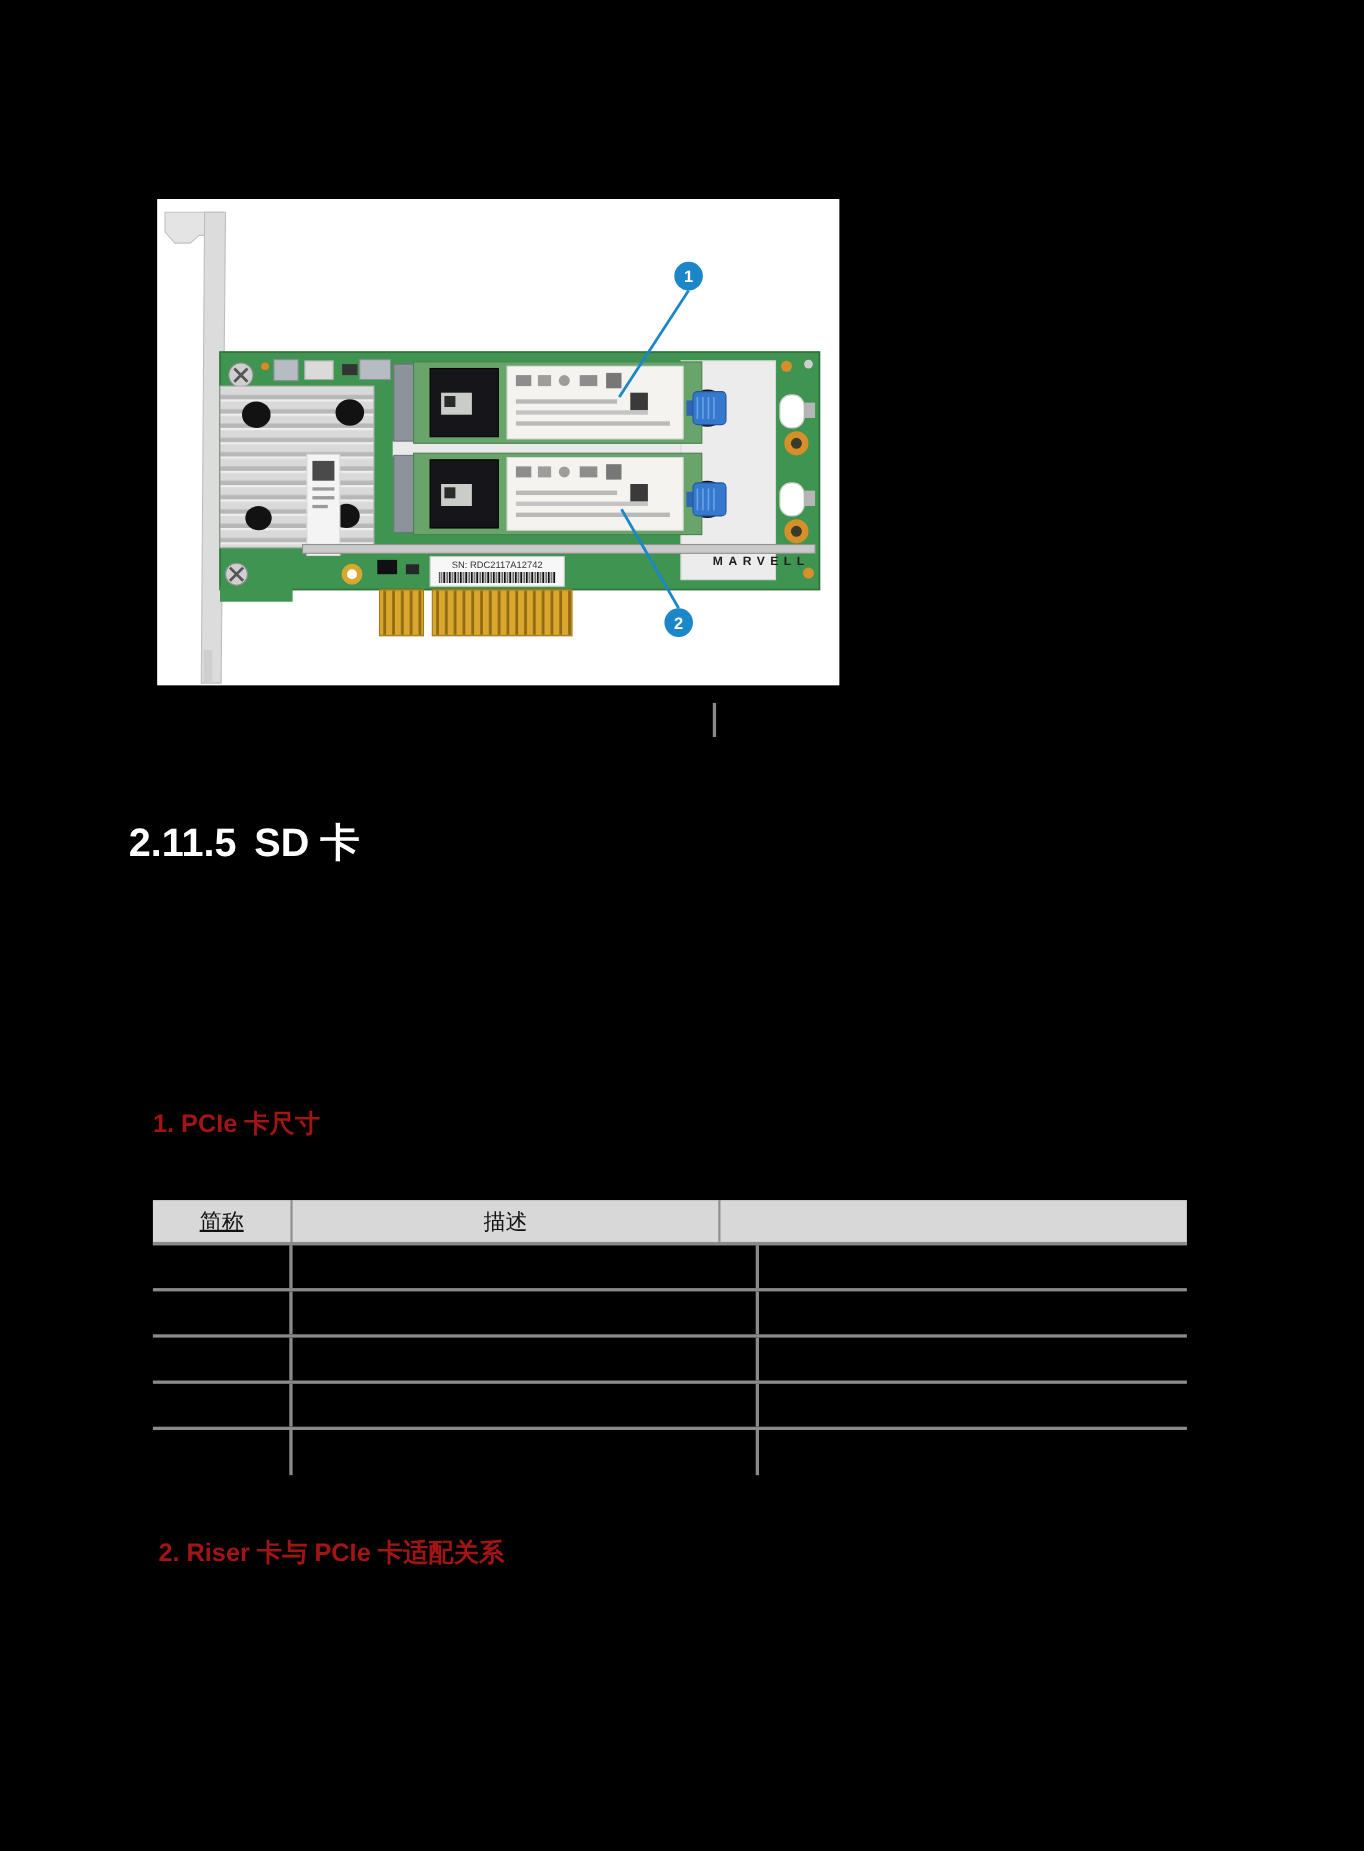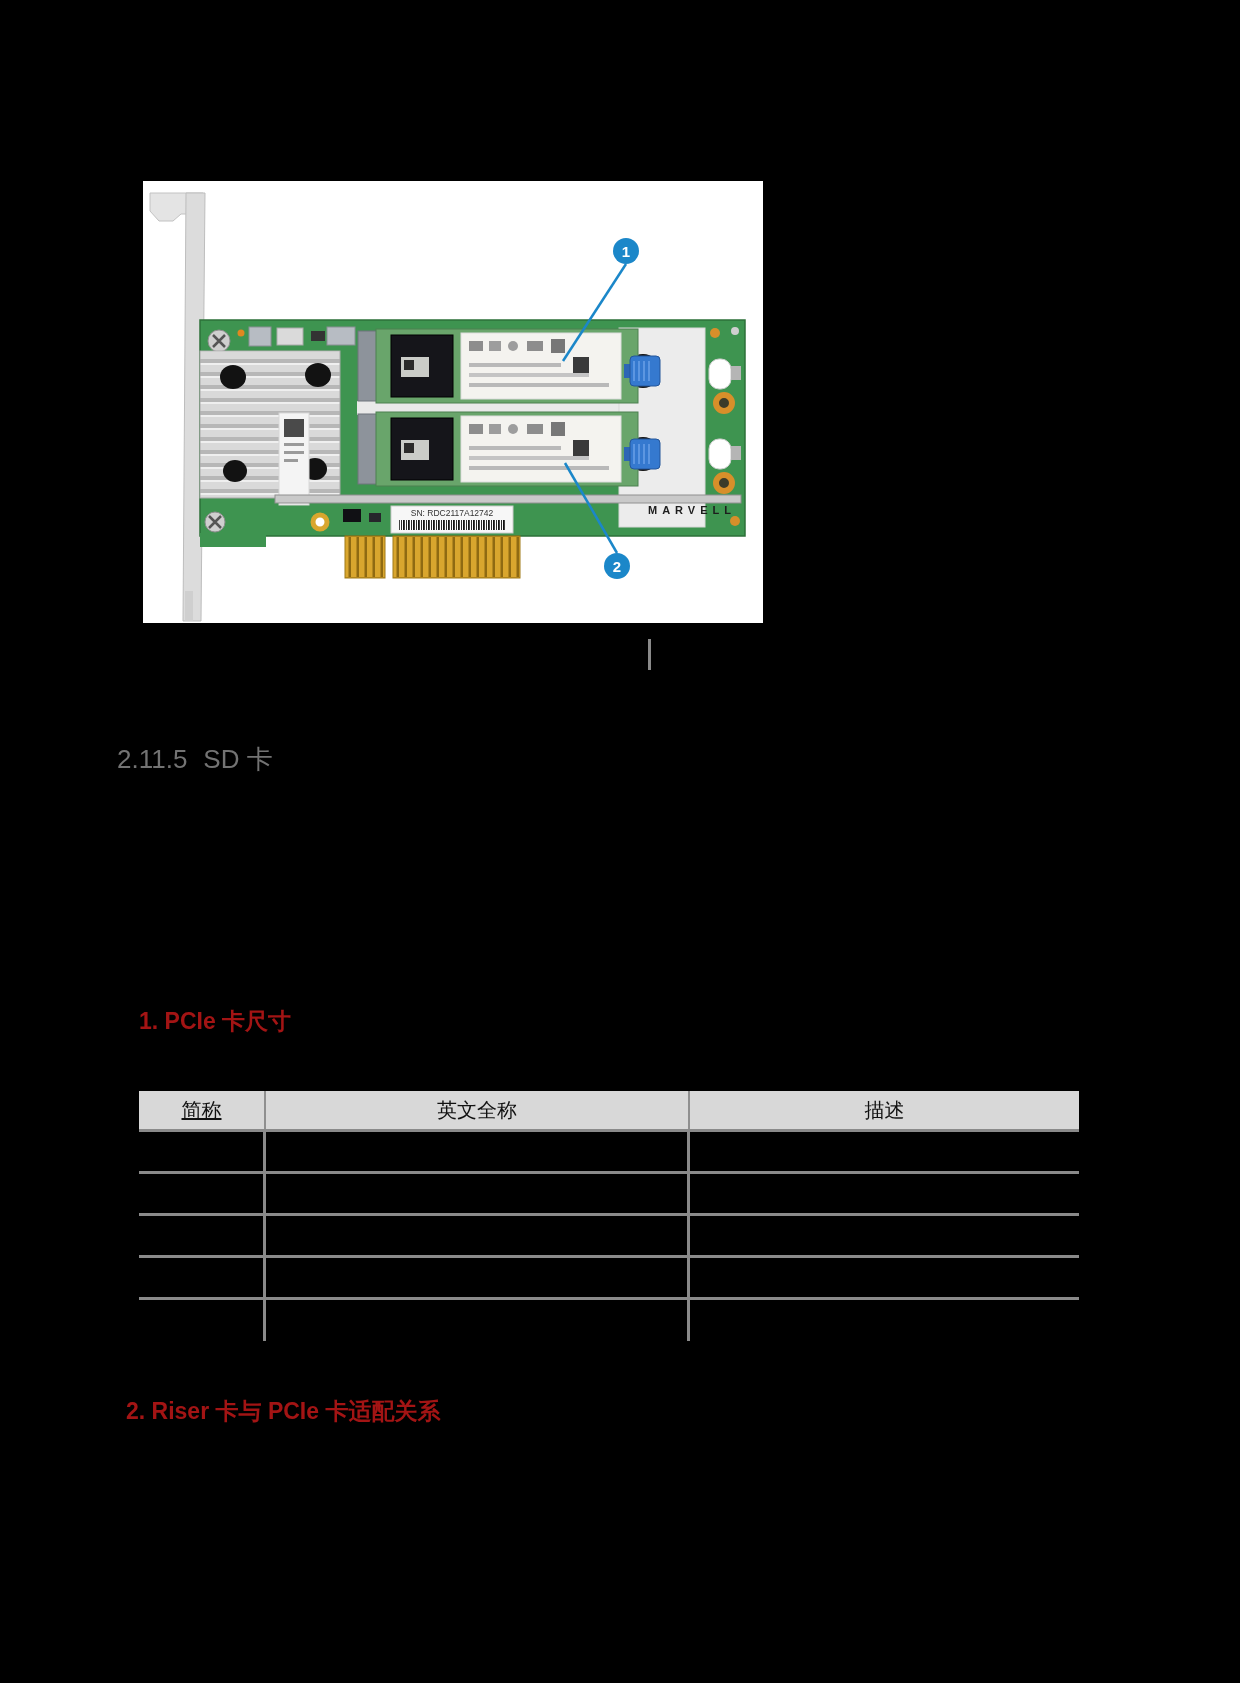--- a/index.html
+++ b/index.html
@@ -4,27 +4,27 @@
 <style>
   html,body{margin:0;padding:0;background:#000;}
   .page{
     position:relative;width:1240px;height:1683px;background:#000000;overflow:hidden;
     font-family:"Liberation Sans","DejaVu Sans",sans-serif;
   }
   
   .figure{position:absolute;left:143px;top:181px;width:620px;height:442px;background:#ffffff;}
   .caret{position:absolute;left:648px;top:639px;width:3px;height:31px;background:#8a8a8a;}
   
-  .sec-heading{position:absolute;color:#737373;font-size:26px;font-weight:normal;white-space:nowrap;}
+  .sec-heading{position:absolute;color:#ffffff;font-size:36px;font-weight:bold;white-space:nowrap;}
   .sec-heading .num{margin-right:16px;}
   .sub-heading{position:absolute;color:#a31414;font-size:23px;font-weight:bold;white-space:nowrap;}
   #sec1{left:117px;top:742px;}
   #sec2{left:117px;top:903px;}
   #sub1{left:139px;top:1006px;}
-  #sub2{left:126px;top:1396px;}
+  #sub2{left:144px;top:1396px;}
   
   .ptable{position:absolute;left:139px;top:1091px;width:940px;}
   .ptable .hrow{display:flex;background:#d8d8d8;height:41px;border-bottom:3px solid #8a8a8a;box-sizing:border-box;}
   .ptable .hcell{display:flex;align-items:center;justify-content:center;font-size:20px;color:#111;box-sizing:border-box;}
   .ptable .hcell:nth-child(1),.ptable .hcell:nth-child(2){border-right:2px solid #8f8f8f;}
   .ptable .drow{display:flex;height:42px;box-sizing:border-box;border-bottom:3px solid #8a8a8a;}
   .ptable .drow.last{height:41px;border-bottom:none;}
   .ptable .dcell{box-sizing:border-box;font-size:18px;color:#ddd;}
   .ptable .dcell:nth-child(1),.ptable .dcell:nth-child(2){border-right:3px solid #8a8a8a;}
   .c1{width:127px;text-decoration:underline;} .c2{width:424px;} .c3{width:389px;}
@@ -193,21 +193,20 @@
   <div class="sec-heading" id="sec1">
     <span class="num">2.11.5</span><span>SD 卡</span>
   </div>
 
 
   <div class="sub-heading" id="sub1">1. PCIe 卡尺寸</div>
 
   <div class="ptable">
     <div class="hrow">
       <div class="hcell c1">简称</div>
-      <div class="hcell c2">英文全称</div>
       <div class="hcell c3">描述</div>
     </div>
     <div id="table-body">
         <div class="drow">
           <div class="dcell c1"></div>
           <div class="dcell c2"></div>
           <div class="dcell c3"></div>
         </div>
         <div class="drow">
           <div class="dcell c1"></div>

